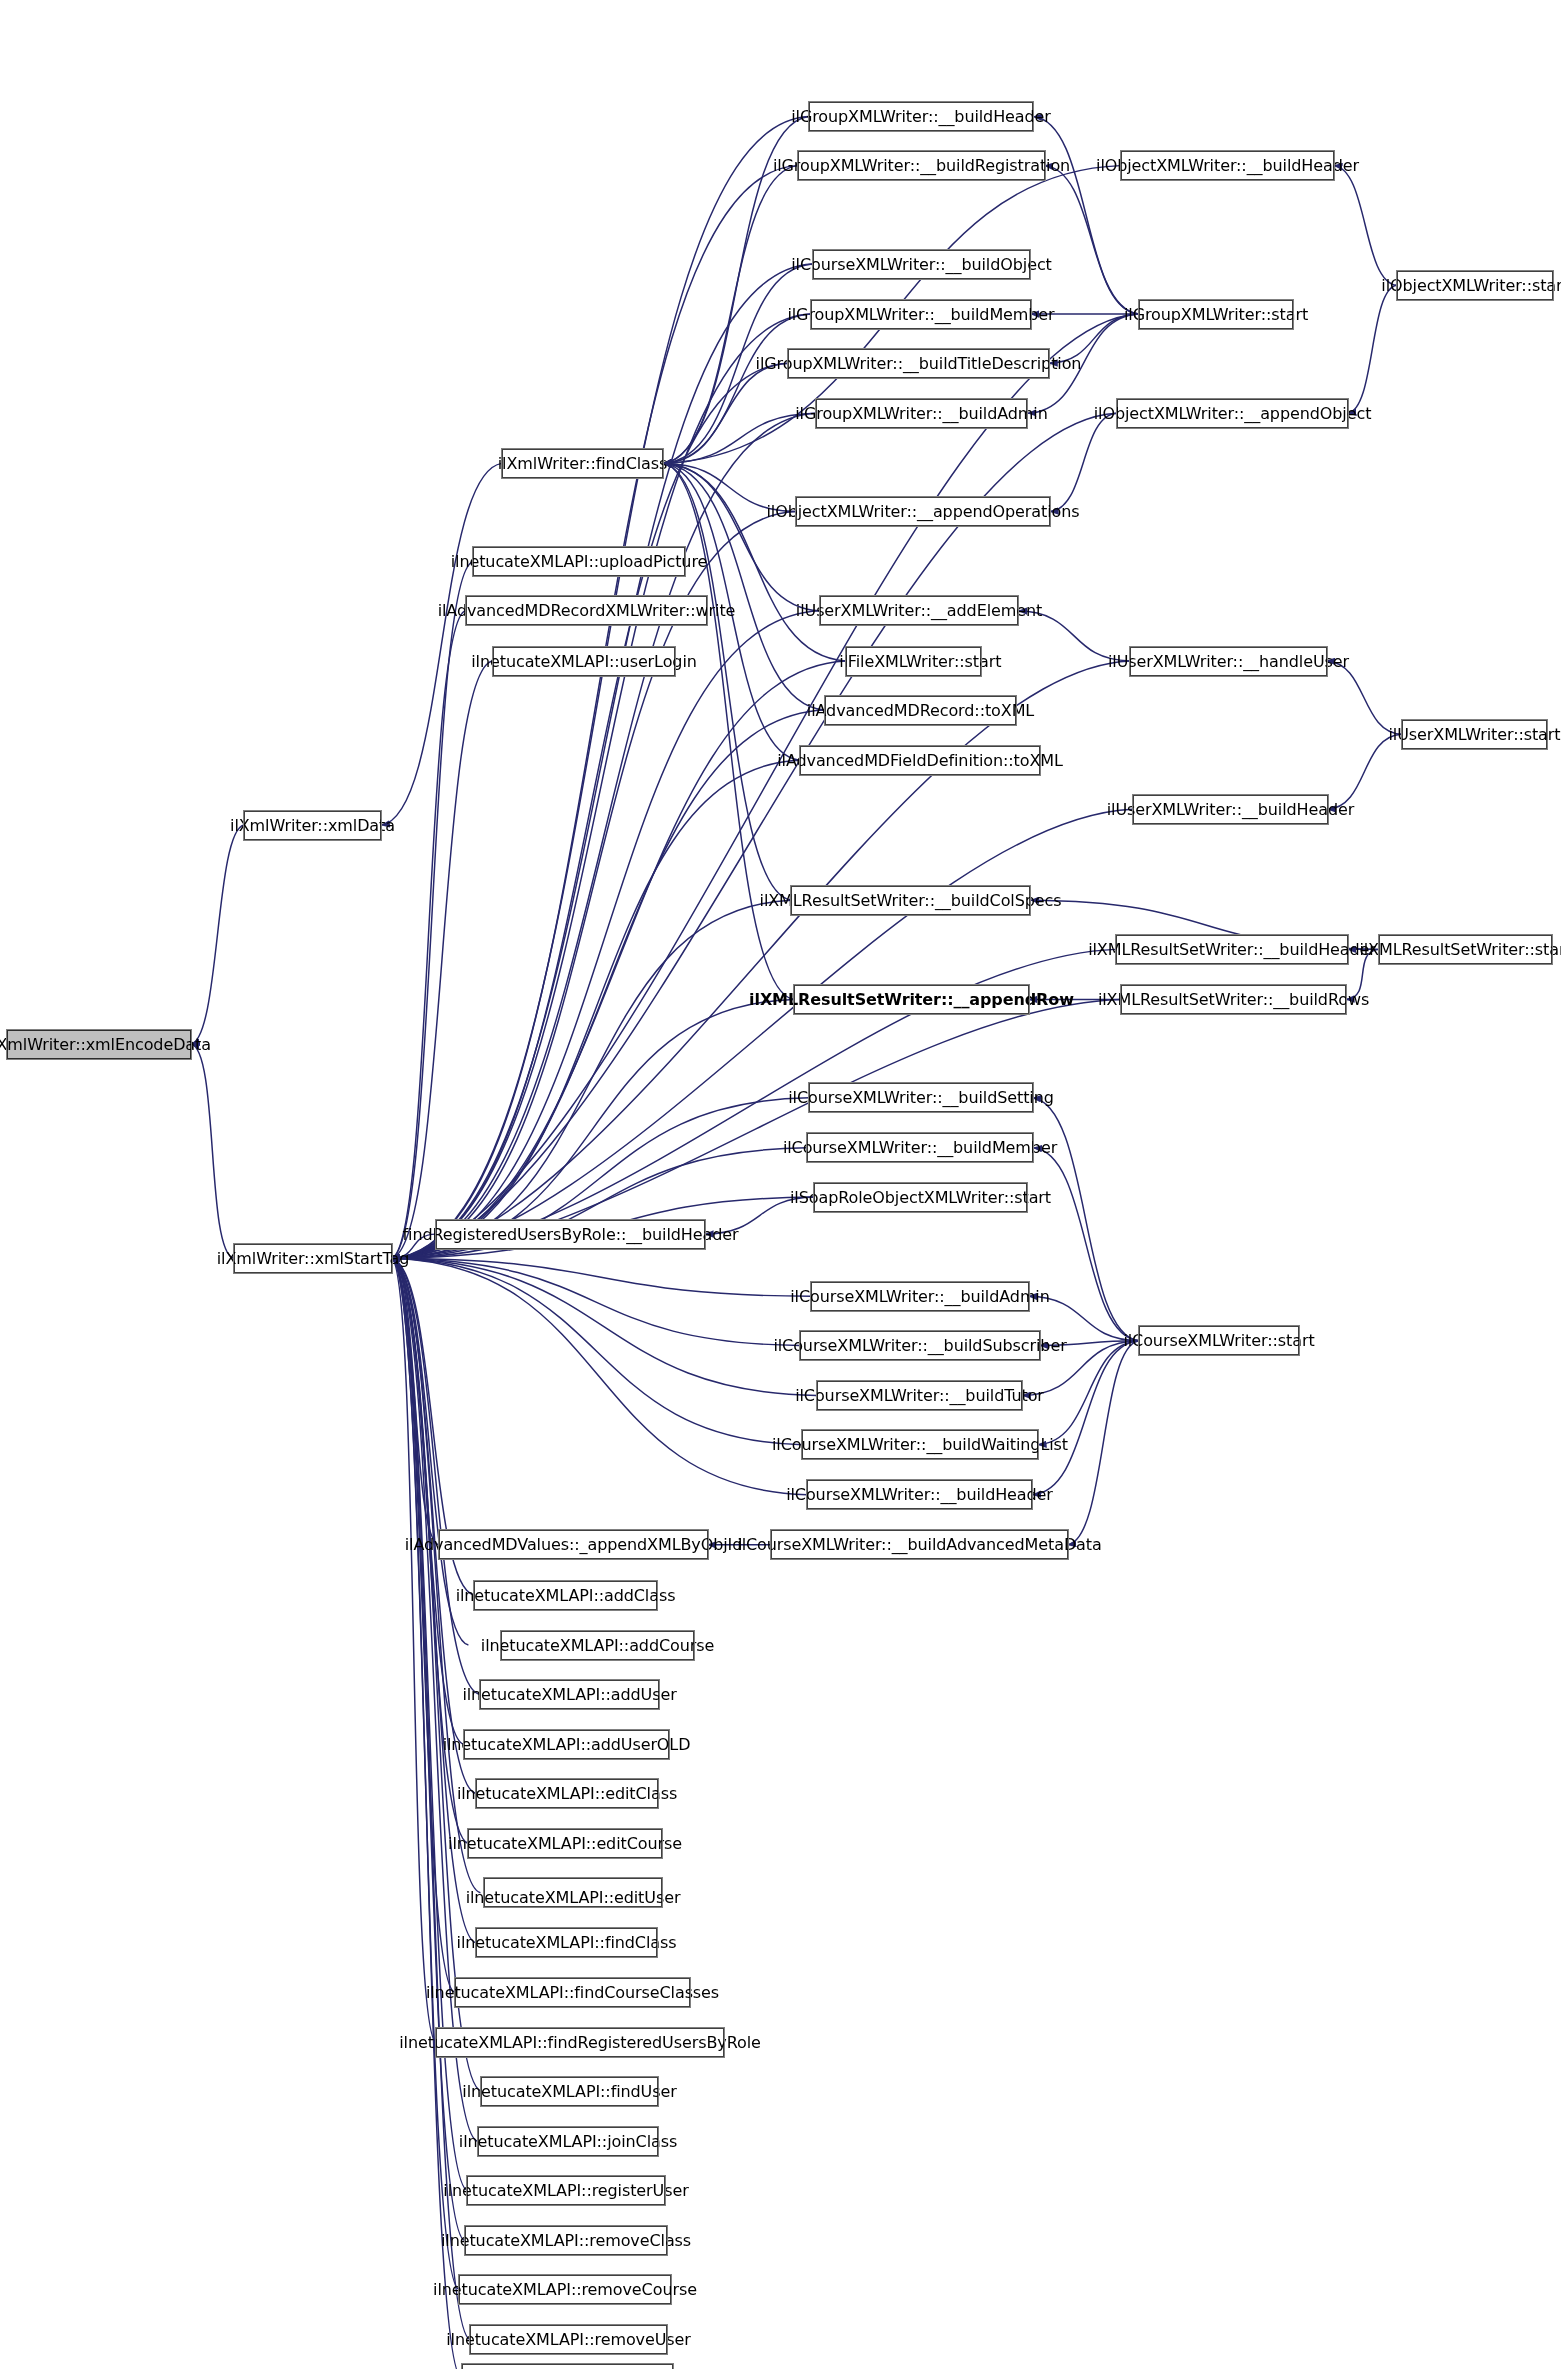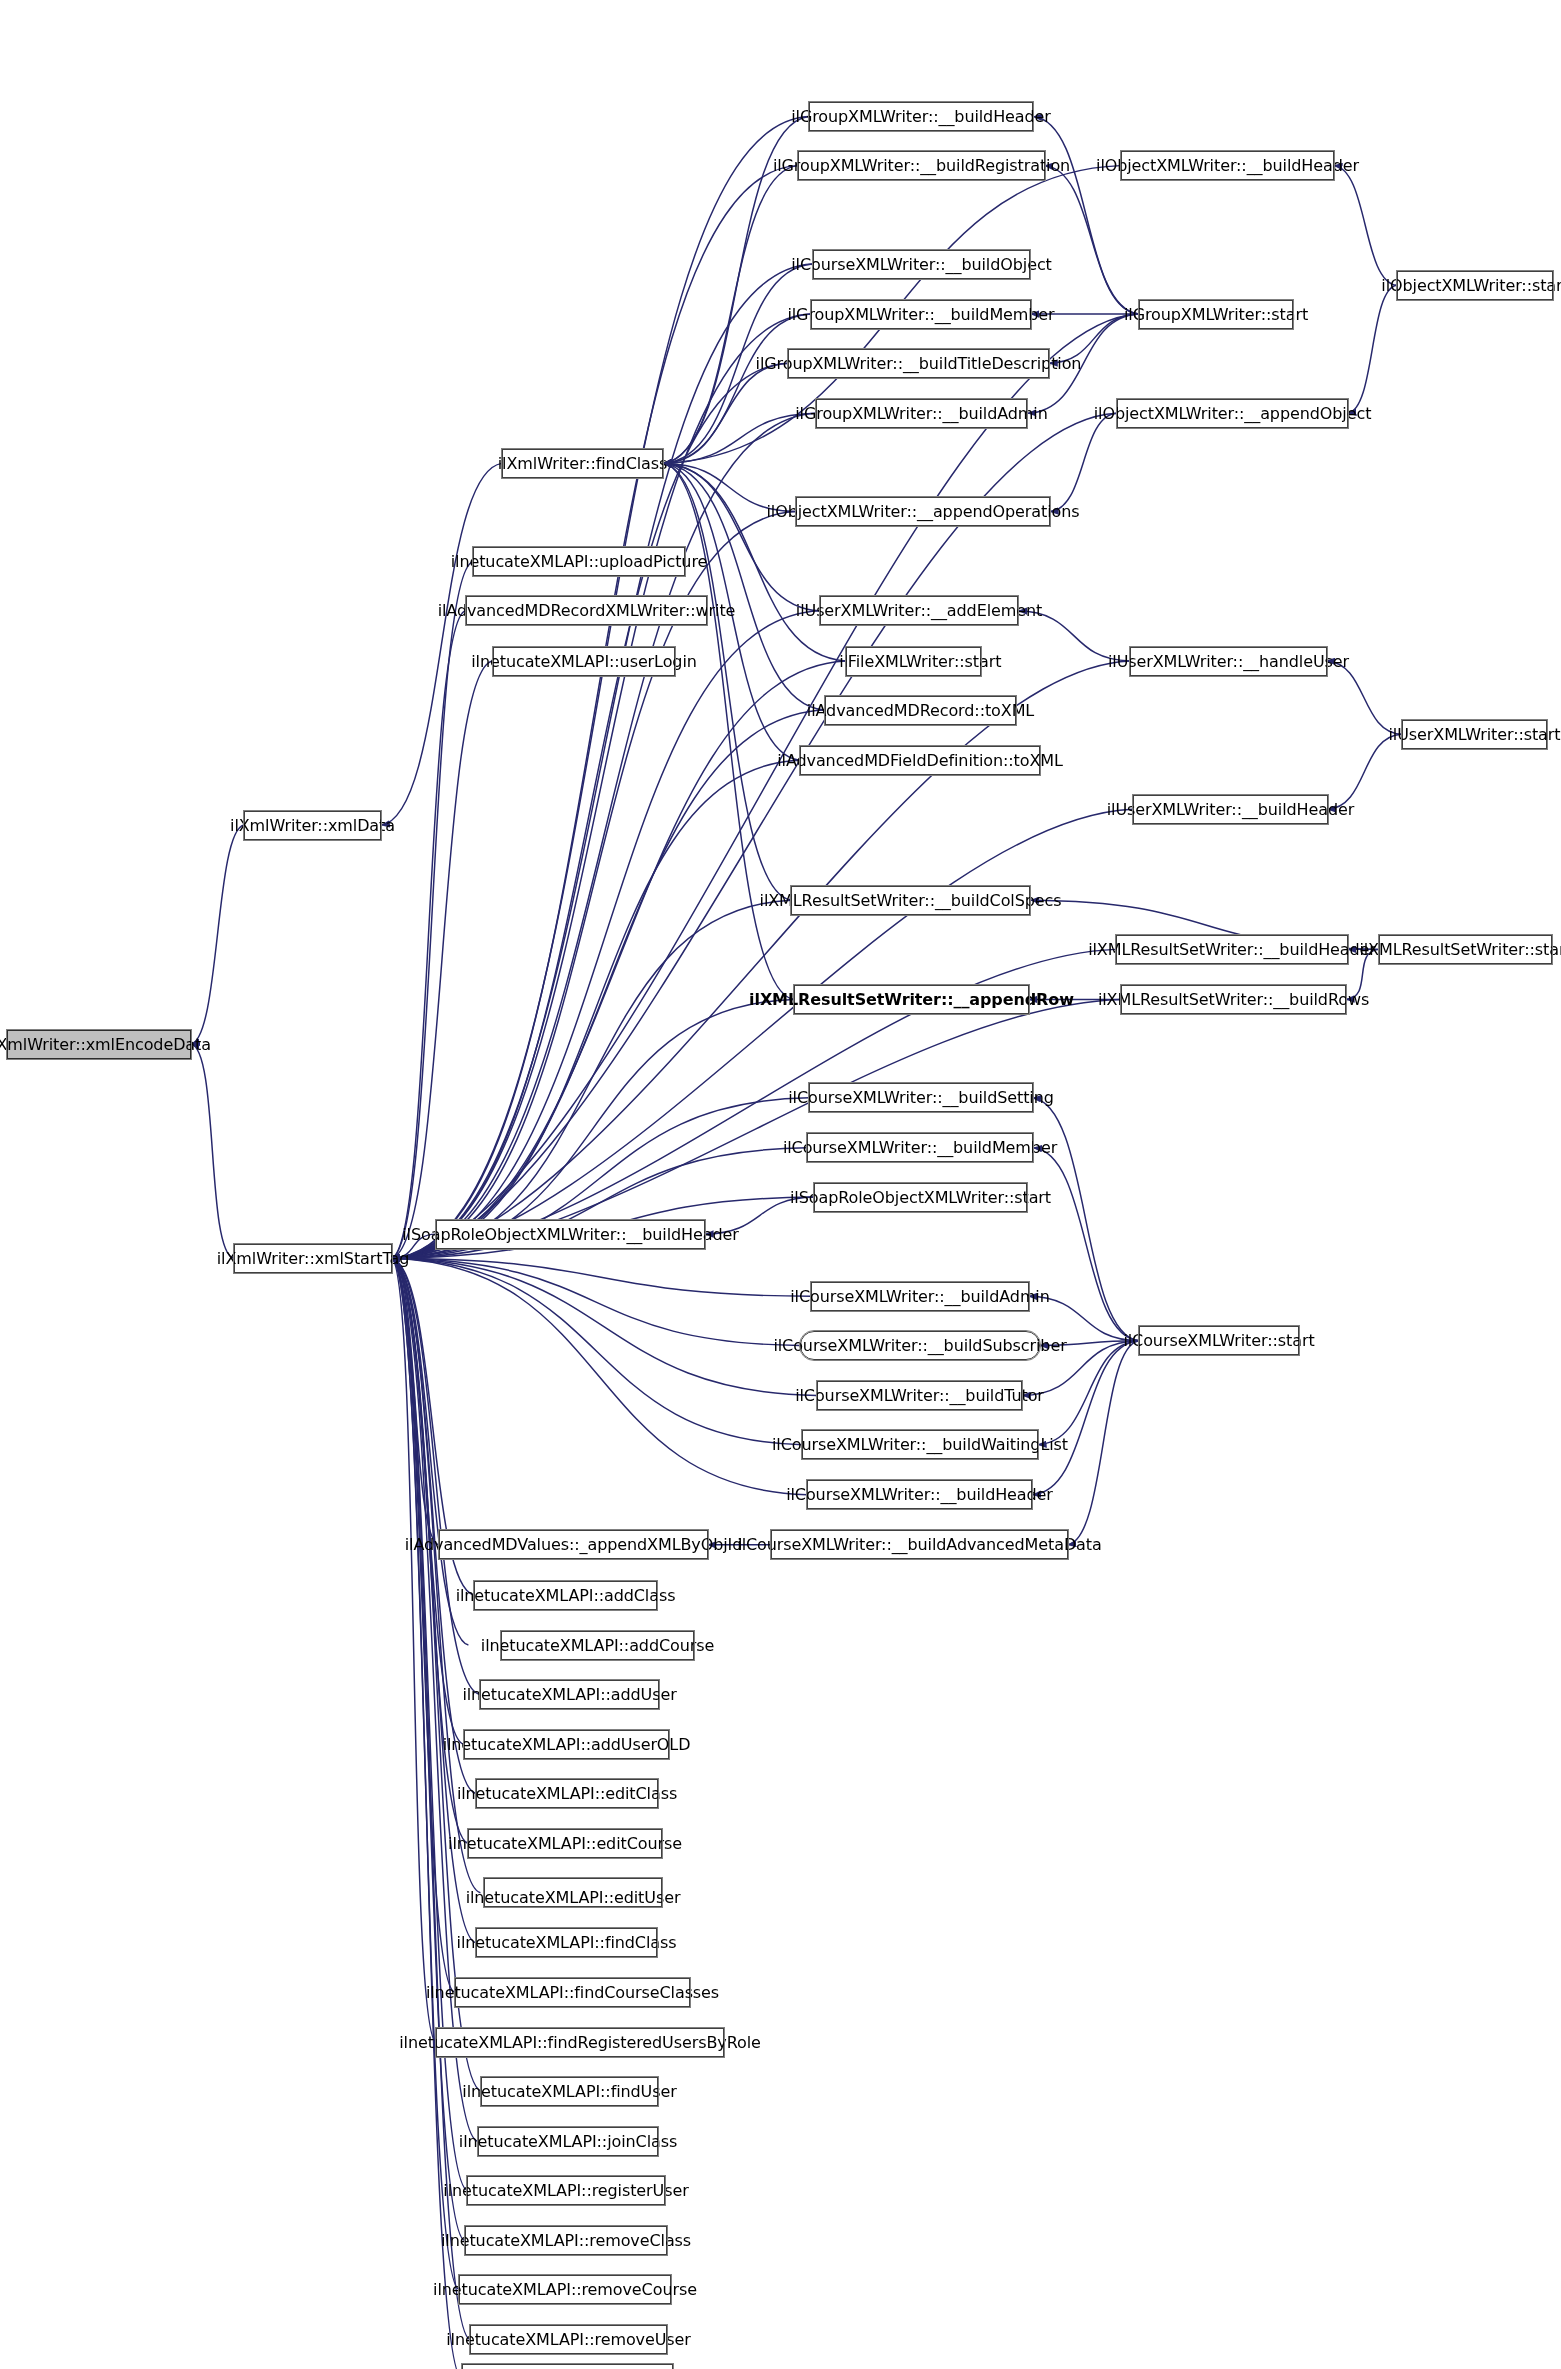--- a/index.html
+++ b/index.html
@@ -235,26 +235,26 @@
       <div class="node" style="left: 809px; top: 1083px; width: 224px;">
         <span>ilCourseXMLWriter::__buildSetting</span>
       </div>
       <div class="node" style="left: 807px; top: 1133px; width: 226px;">
         <span>ilCourseXMLWriter::__buildMember</span>
       </div>
       <div class="node" style="left: 814px; top: 1183px; width: 213px;">
         <span>ilSoapRoleObjectXMLWriter::start</span>
       </div>
       <div class="node" style="left: 436px; top: 1220px; width: 269px;">
-        <span>ilSoapRoleObjectXMLWriter::__buildHeader</span>
+        <span>findRegisteredUsersByRole::__buildHeader</span>
       </div>
       <div class="node" style="left: 811px; top: 1282px; width: 218px;">
         <span>ilCourseXMLWriter::__buildAdmin</span>
       </div>
-      <div class="node" style="left: 800px; top: 1331px; width: 240px; border-radius: 14px;">
+      <div class="node" style="left: 800px; top: 1331px; width: 240px;">
         <span>ilCourseXMLWriter::__buildSubscriber</span>
       </div>
       <div class="node" style="left: 817px; top: 1381px; width: 205px;">
         <span>ilCourseXMLWriter::__buildTutor</span>
       </div>
       <div class="node" style="left: 802px; top: 1430px; width: 236px;">
         <span>ilCourseXMLWriter::__buildWaitingList</span>
       </div>
       <div class="node" style="left: 807px; top: 1480px; width: 225px;">
         <span>ilCourseXMLWriter::__buildHeader</span>

